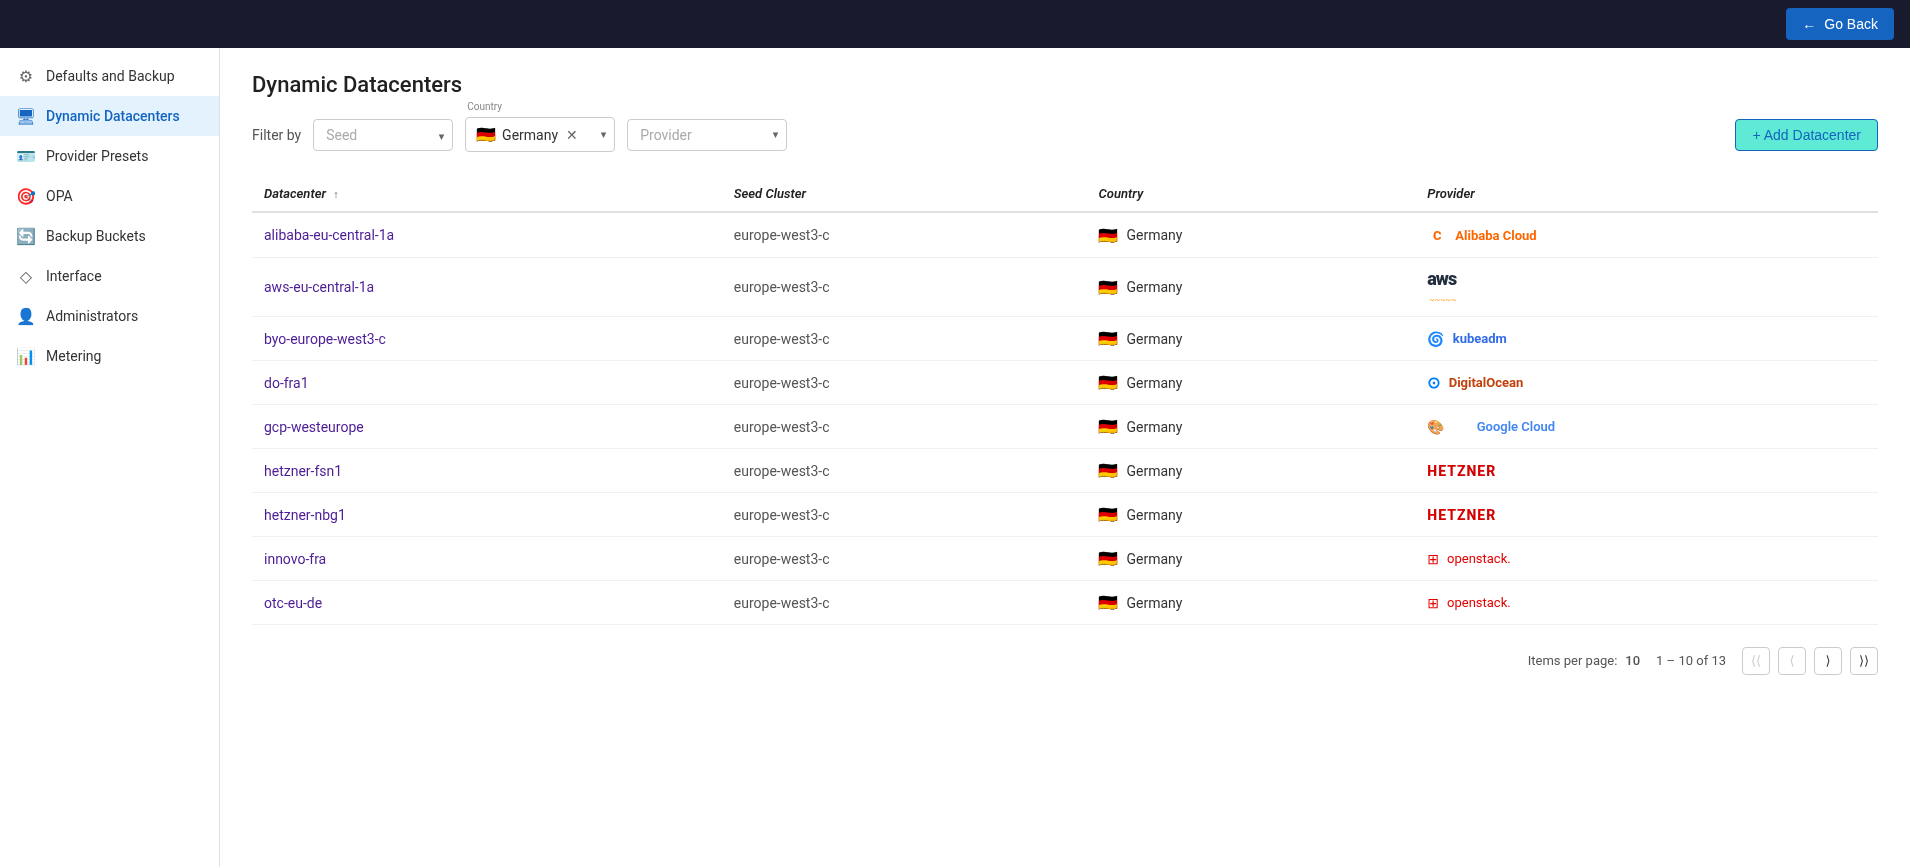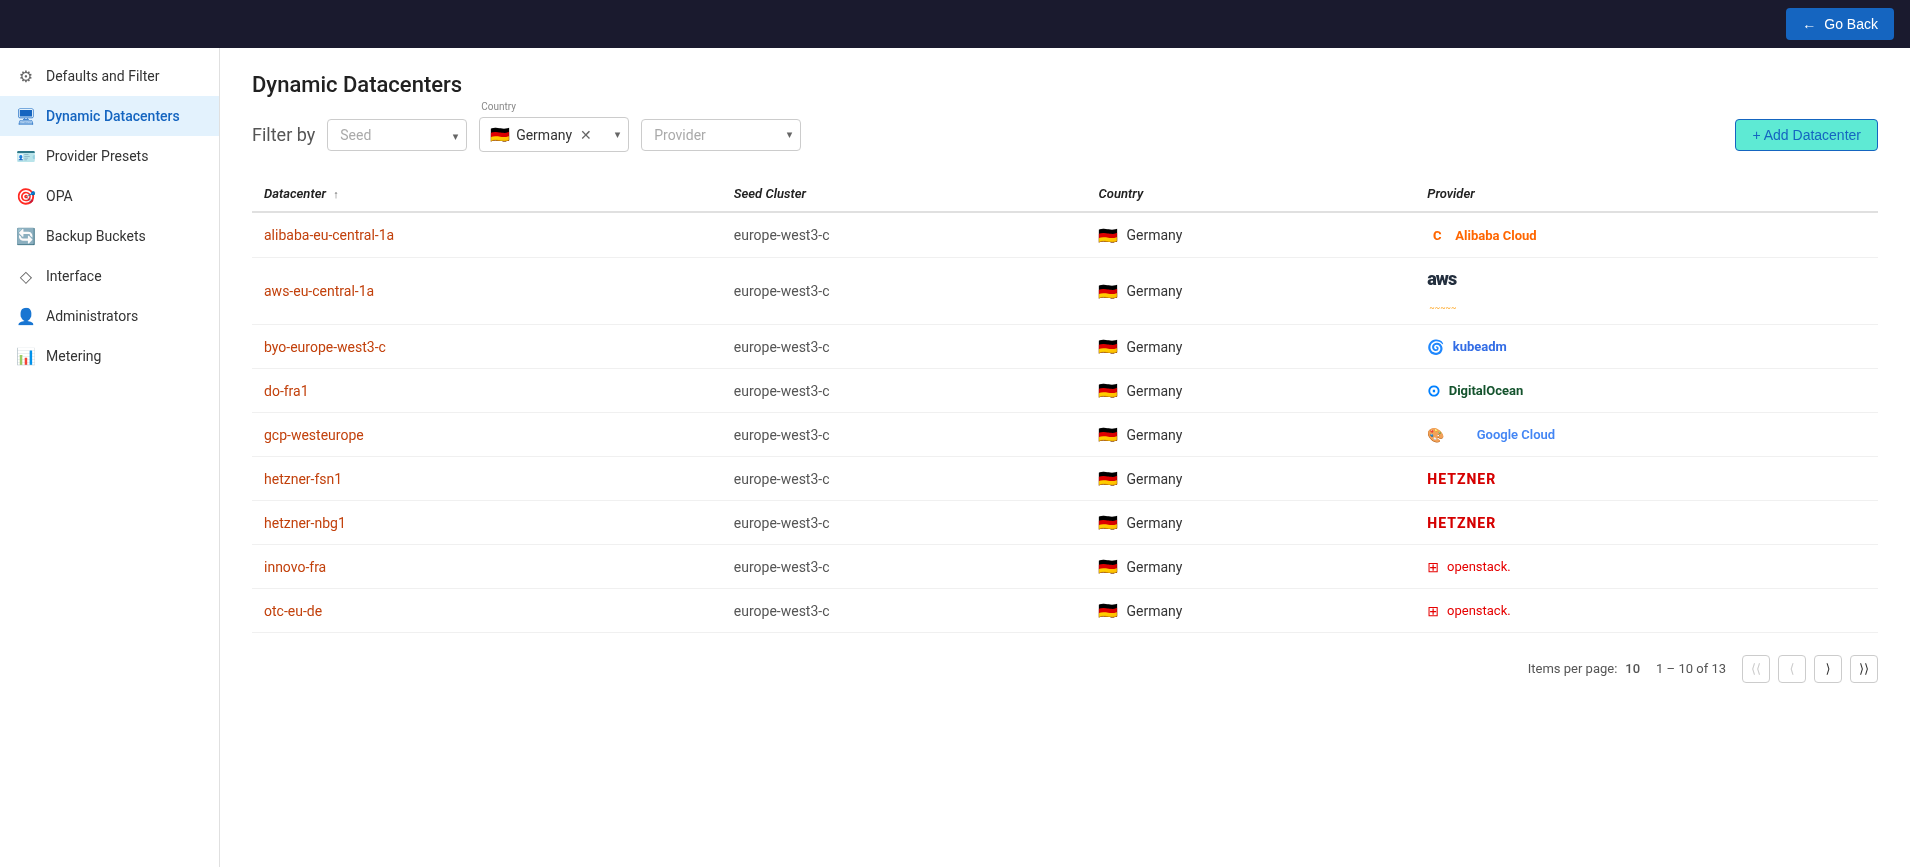--- a/index.html
+++ b/index.html
@@ -81,21 +81,21 @@
     }
 
     .filter-row {
       display: flex;
       align-items: center;
       gap: 12px;
       margin-bottom: 24px;
     }
     .filter-label {
       color: #555;
-      font-size: 18px;
+      font-size: 14px;
       white-space: nowrap;
     }
     .filter-dropdown {
       border: 1px solid #ccc;
       border-radius: 4px;
       padding: 7px 32px 7px 10px;
       font-size: 14px;
       background: #fff;
       cursor: pointer;
       display: flex;
@@ -194,39 +194,39 @@
     }
     tbody tr {
       border-bottom: 1px solid #f0f0f0;
     }
     td {
       padding: 12px 12px;
       font-size: 14px;
       color: #555;
     }
     td:first-child {
-      color: #c2410c;
+      color: #4c1d95;
       cursor: pointer;
     }
     .country-cell {
       display: flex;
       align-items: center;
       gap: 8px;
       color: #333;
     }
     .provider-cell {
       display: flex;
       align-items: center;
       gap: 8px;
     }
 
     
     .provider-alibaba { color: #ff6600; font-weight: 700; font-size: 13px; }
     .provider-kubeadm { color: #326ce5; font-weight: 700; font-size: 13px; }
-    .provider-digitalocean { color: #14532d; font-weight: 700; font-size: 13px; }
+    .provider-digitalocean { color: #c2410c; font-weight: 700; font-size: 13px; }
     .provider-google { color: #4285f4; font-weight: 600; font-size: 13px; margin-left: 24px; }
     .provider-hetzner { color: #d50000; font-weight: 800; font-size: 14px; letter-spacing: 1px; }
     .provider-openstack { color: #e60000; font-weight: 400; font-size: 13px; }
     .provider-kubevirt { color: #2d6e44; font-weight: 700; font-size: 13px; }
 
     .flag-emoji { font-size: 16px; }
 
     .pagination-row {
       display: flex;
       align-items: center;
@@ -270,21 +270,21 @@
     <span>←</span>
     <span>Go Back</span>
   </button>
 </div>
 
 <div class="app-body">
   <nav class="sidebar">
 
   <div class="sidebar-item">
     <span class="sidebar-icon">⚙</span>
-    <span>Defaults and Filter</span>
+    <span>Defaults and Backup</span>
   </div>
       <div class="sidebar-item active">
     <span class="sidebar-icon">🖥</span>
     <span>Dynamic Datacenters</span>
   </div>
       <div class="sidebar-item">
     <span class="sidebar-icon">🪪</span>
     <span>Provider Presets</span>
   </div>
       <div class="sidebar-item">
@@ -379,21 +379,21 @@
     <td>aws-eu-central-1a</td>
     <td>europe-west3-c</td>
     <td>
       <div class="country-cell">
         <span class="flag-emoji">🇩🇪</span>
         <span>Germany</span>
       </div>
     </td>
     <td>
       <div class="provider-cell">
-                <span style="display:inline-flex;flex-direction:column;align-items:flex-start;gap:16px;">
+                <span style="display:inline-flex;flex-direction:column;align-items:flex-start;gap:8px;">
         <span style="font-weight:900;font-size:18px;color:#232f3e;letter-spacing:-1px;line-height:1;">aws</span>
         <span style="color:#ff9900;font-size:8px;line-height:1;margin-left:2px;">~~~~~</span>
       </span>
               </div>
     </td>
   </tr>
           <tr>
     <td>byo-europe-west3-c</td>
     <td>europe-west3-c</td>
     <td>

